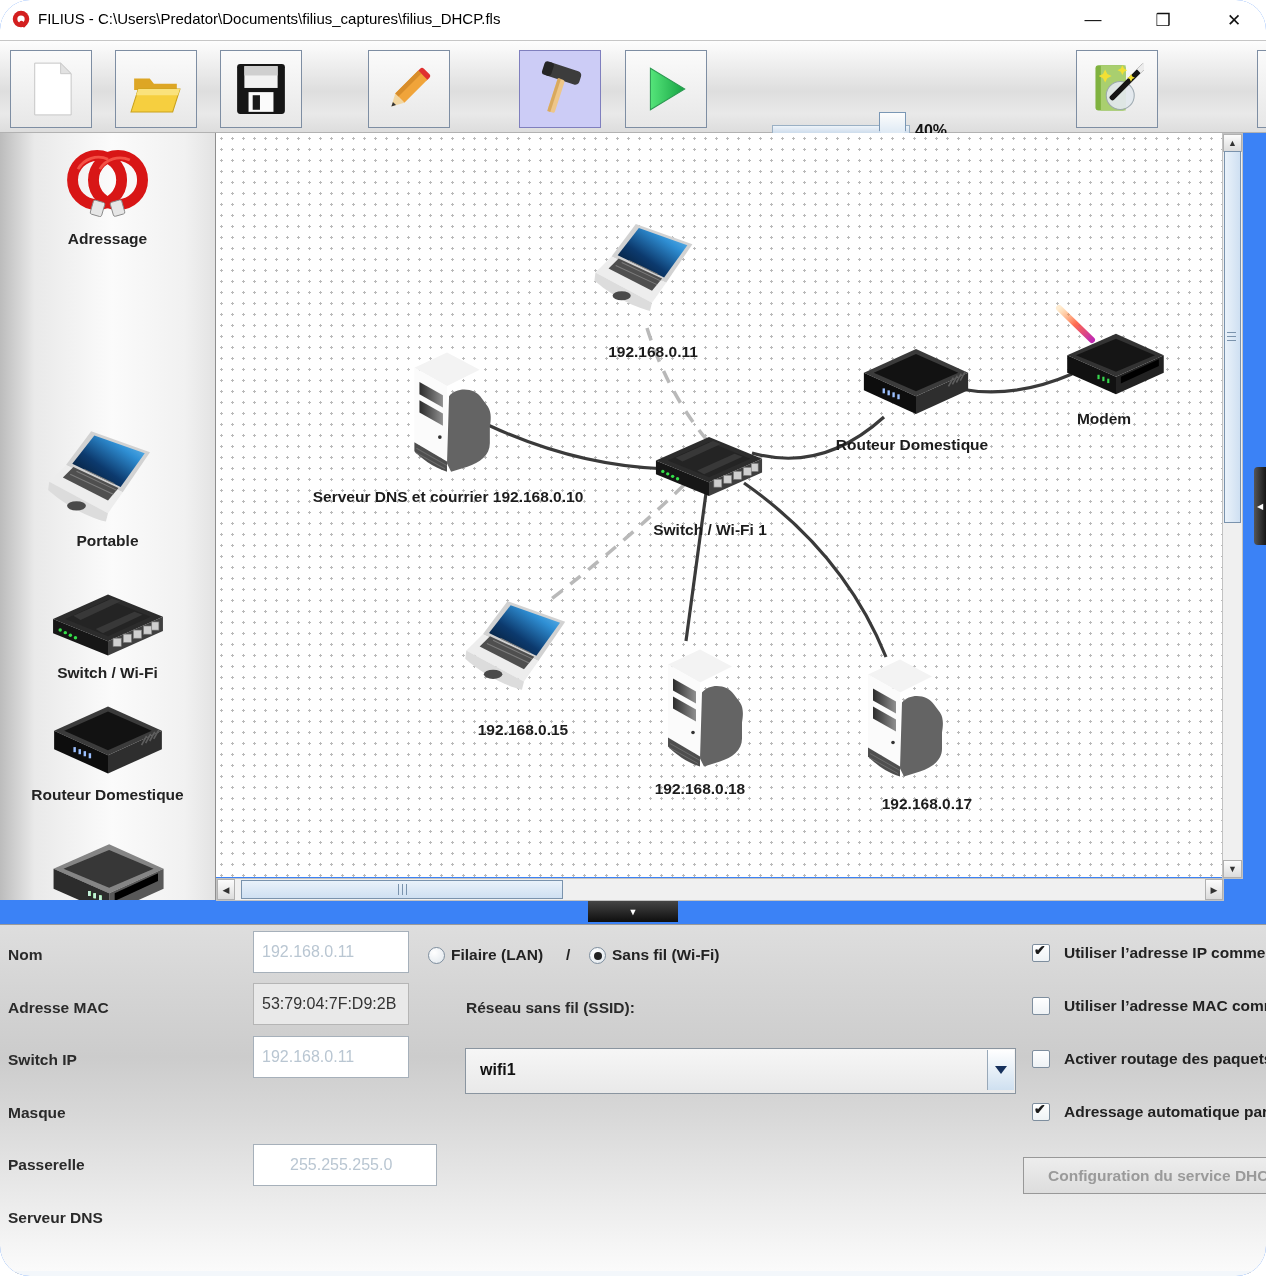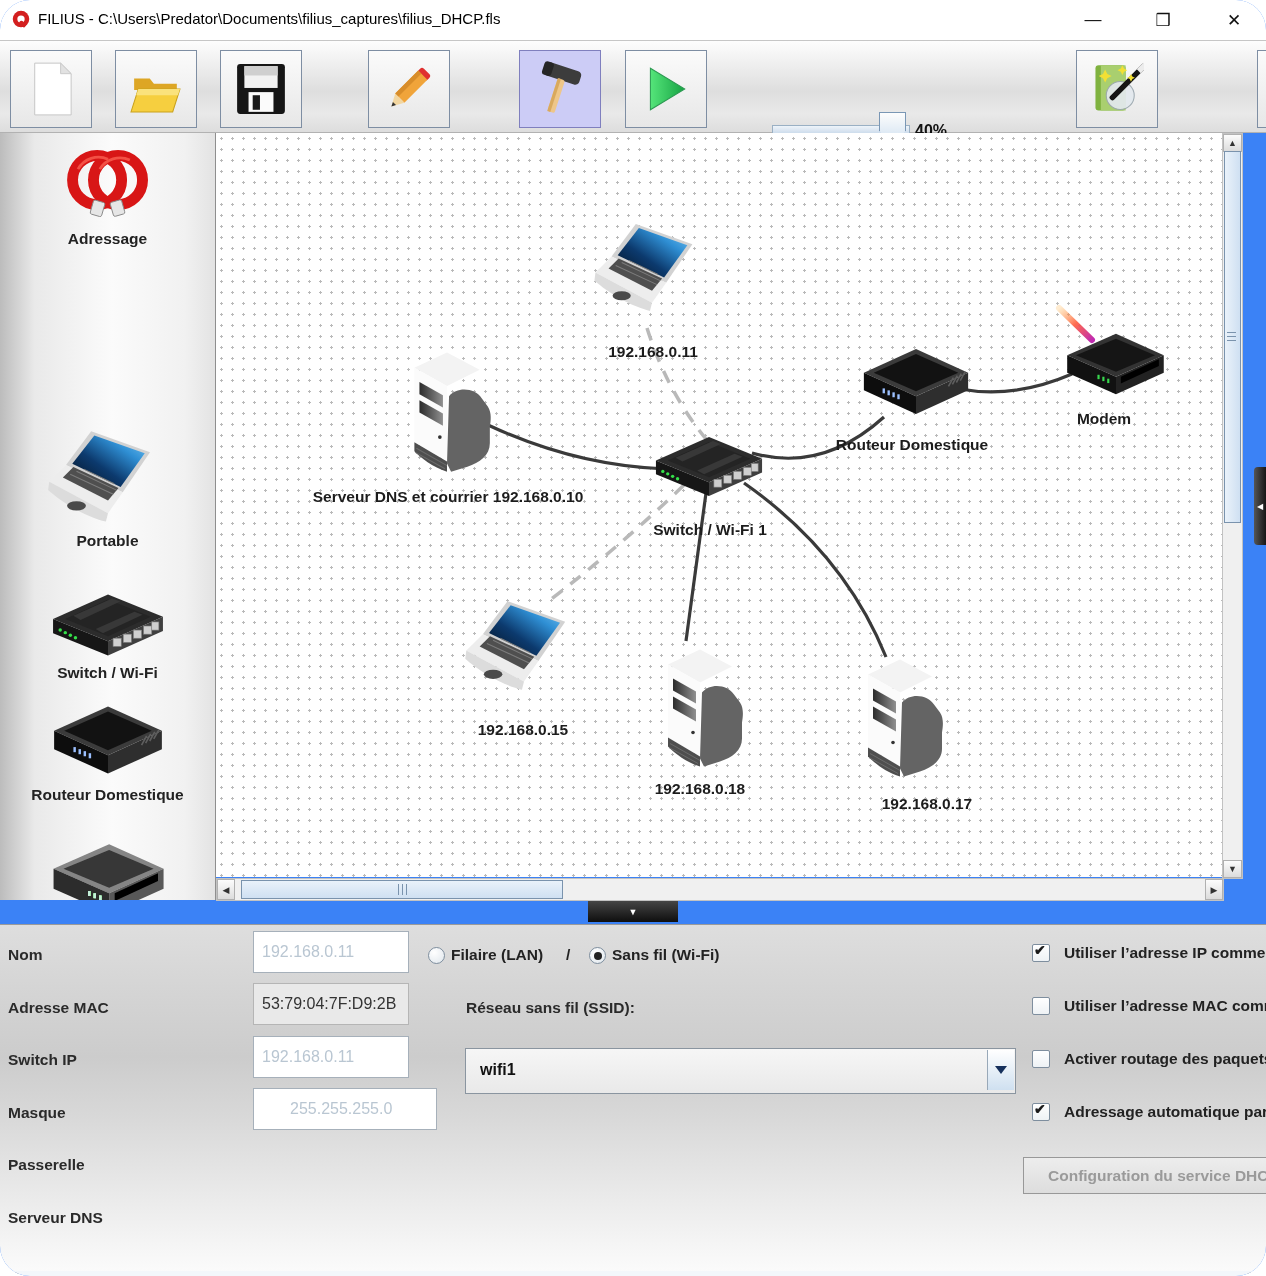--- a/index.html
+++ b/index.html
@@ -435,21 +435,21 @@
   <span class="cfg-label" style="top:946px">Nom</span>
   <input class="cfg-input" style="top: 931px;" value="192.168.0.11">
 
   <span class="cfg-label" style="top:999px">Adresse MAC</span>
   <input class="cfg-input mac" style="top: 983px;" value="53:79:04:7F:D9:2B">
 
   <span class="cfg-label" style="top:1051px">Switch IP</span>
   <input class="cfg-input" style="top: 1036px;" value="192.168.0.11">
 
   <span class="cfg-label" style="top:1104px">Masque</span>
-  <input class="cfg-input" style="top: 1088px; padding-left: 36px;" value="255.255.255.0">
+  <input class="cfg-input" style="top: 1144px; padding-left: 36px;" value="255.255.255.0">
 
   <span class="cfg-label" style="top:1156px">Passerelle</span>
 
   <span class="cfg-label" style="top:1209px">Serveur DNS</span>
 
   <span class="radio" style="left:428px;top:947px"></span>
   <span class="radio-label" style="left:451px;top:946px">Filaire (LAN)</span>
   <span class="radio-label" style="left:566px;top:946px">/</span>
   <span class="radio selected" style="left:589px;top:947px"></span>
   <span class="radio-label" style="left:612px;top:946px">Sans fil (Wi-Fi)</span>

